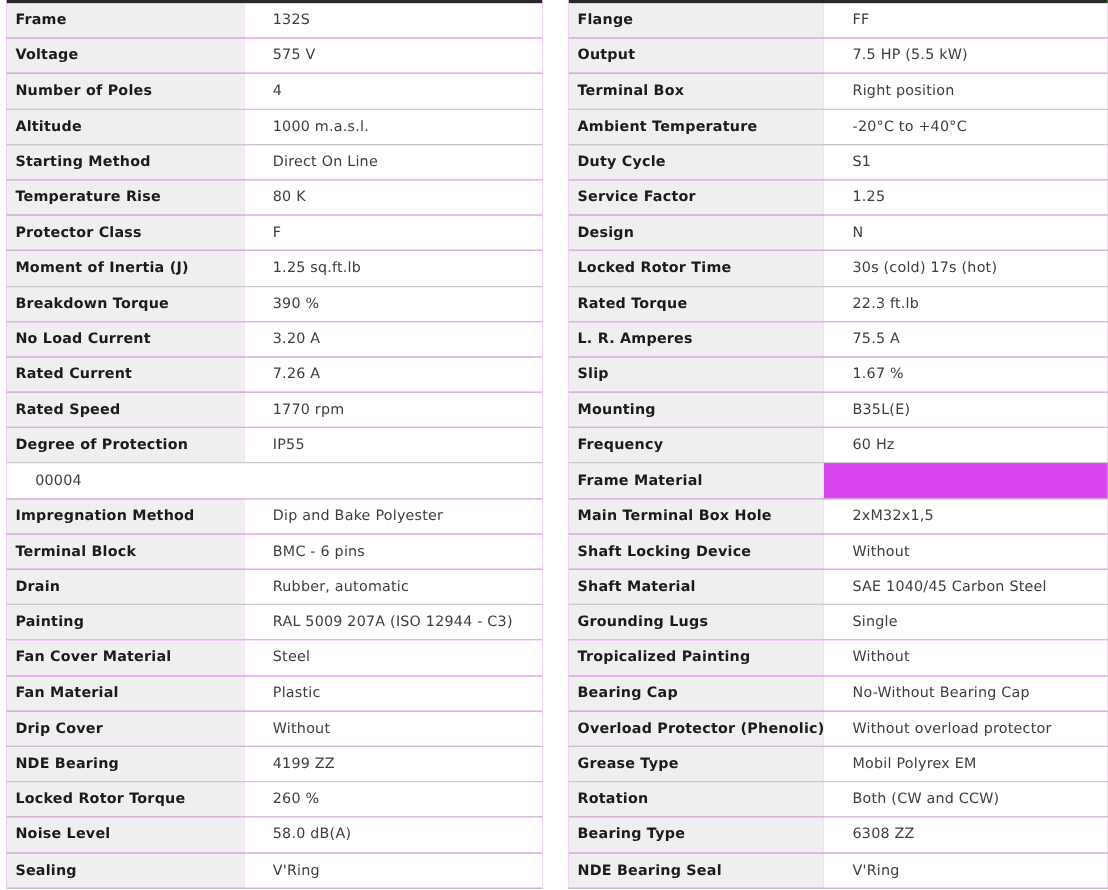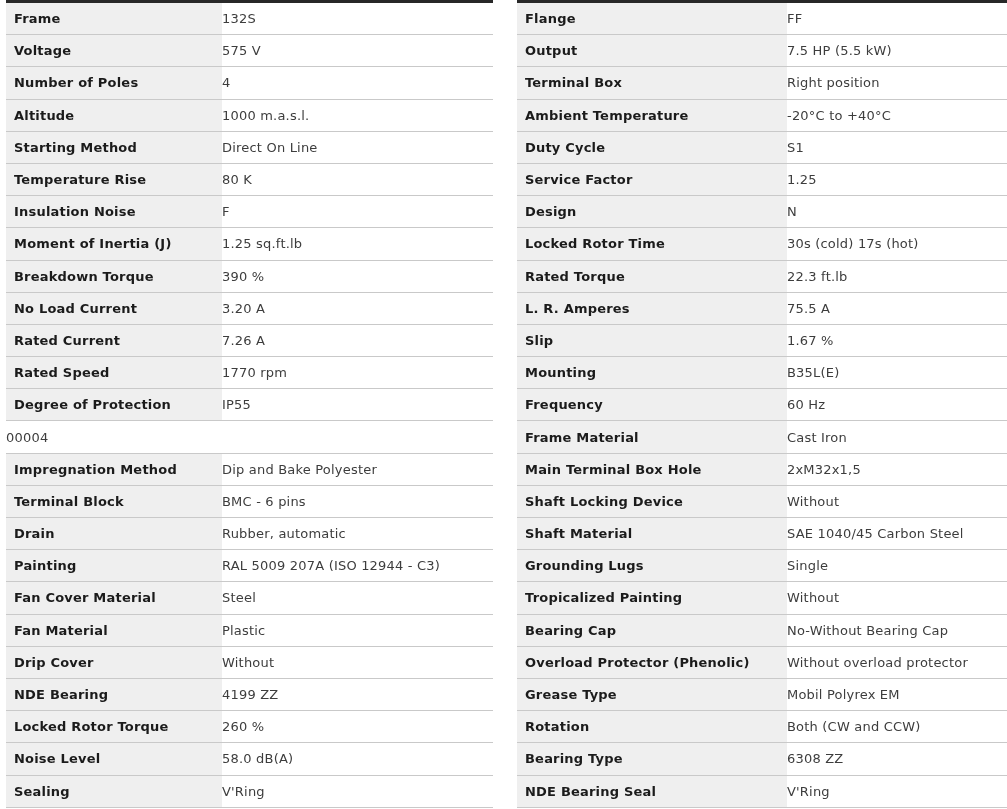--- a/index.html
+++ b/index.html
@@ -32,26 +32,26 @@
   .cell.label{
     background:var(--label-bg);
     font-weight:bold;
     color:var(--label-text);
     font-size:13px;
     letter-spacing:0.2px;
     padding-left:8px;
     flex:0 0 auto;
   }
   .spec-table-left .cell.label{width:216px;}
-  .spec-table-right .cell.label{width:270px;}
+  .spec-table-right .cell.label{width:232px;}
   .cell.value{
     color:var(--value-text);
     font-size:13px;
     letter-spacing:0.2px;
-    padding-left:0;
+    padding-left:26px;
     flex:1 1 auto;
     background:#fff;
     text-align:center;
   }
 </style>
 </head>
 <body>
 
 <div class="page">
   <div class="spec-table spec-table-left">
@@ -73,21 +73,21 @@
       </div>
       <div class="row">
         <div class="cell label">Starting Method</div>
         <div class="cell value">Direct On Line</div>
       </div>
       <div class="row">
         <div class="cell label">Temperature Rise</div>
         <div class="cell value">80 K</div>
       </div>
       <div class="row">
-        <div class="cell label">Insulation Noise</div>
+        <div class="cell label">Protector Class</div>
         <div class="cell value">F</div>
       </div>
       <div class="row">
         <div class="cell label">Moment of Inertia (J)</div>
         <div class="cell value">1.25 sq.ft.lb</div>
       </div>
       <div class="row">
         <div class="cell label">Breakdown Torque</div>
         <div class="cell value">390 %</div>
       </div>
@@ -203,21 +203,20 @@
       <div class="row">
         <div class="cell label">Mounting</div>
         <div class="cell value">B35L(E)</div>
       </div>
       <div class="row">
         <div class="cell label">Frequency</div>
         <div class="cell value">60 Hz</div>
       </div>
       <div class="row">
         <div class="cell label">Frame Material</div>
-        <div class="cell value">Cast Iron</div>
       </div>
       <div class="row">
         <div class="cell label">Main Terminal Box Hole</div>
         <div class="cell value">2xM32x1,5</div>
       </div>
       <div class="row">
         <div class="cell label">Shaft Locking Device</div>
         <div class="cell value">Without</div>
       </div>
       <div class="row">

